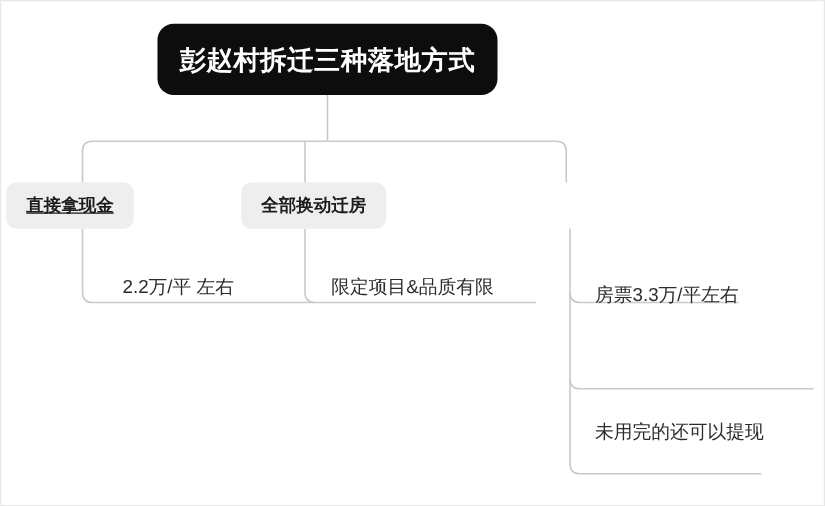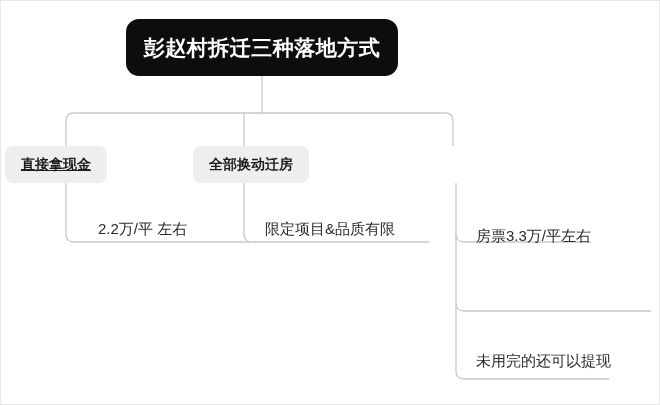--- a/index.html
+++ b/index.html
@@ -63,21 +63,21 @@
     position: absolute;
     color: #2b2b2b;
     font-size: 15px;
     font-weight: 500;
     white-space: nowrap;
   }
   .leaf-1 { left: 97px;  top: 219px; }
   .leaf-2 { left: 264px; top: 219px; text-align: center; }
   .leaf-3 { left: 475px; top: 226px; }
   .leaf-4 { left: 475px; top: 283px; }
-  .leaf-5 { left: 475px; top: 351px; }
+  .leaf-5 { left: 475px; top: 335px; }
 </style>
 </head>
 <body>
 
 <div id="canvas">
 
   <svg id="wires" viewBox="0 0 660 405" xmlns="http://www.w3.org/2000/svg">
     <g fill="none" stroke="#c9c9c9" stroke-width="1.3">
 
       <path d="M261,75 L261,112"></path>

